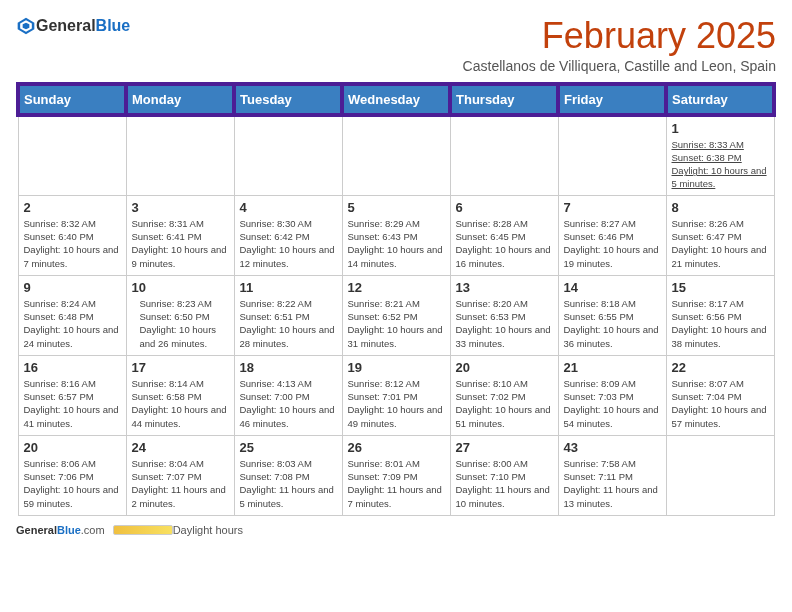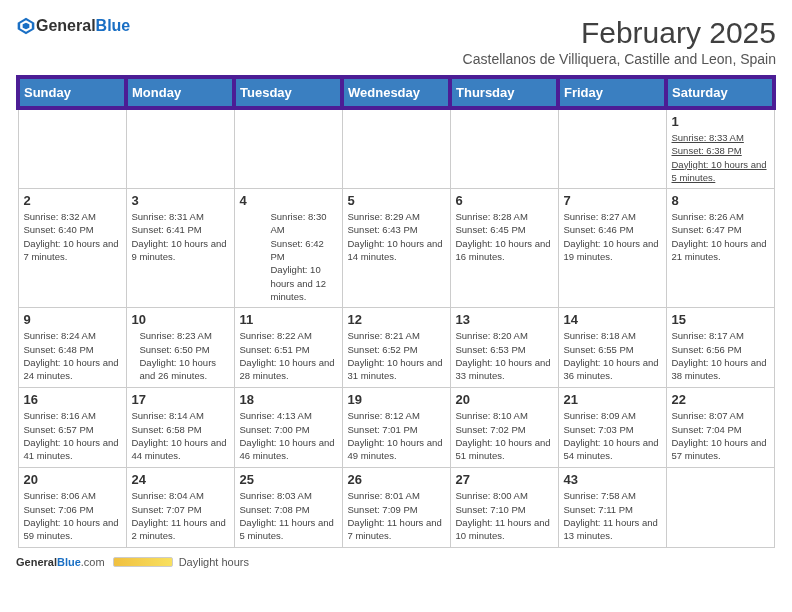--- a/index.html
+++ b/index.html
@@ -22,23 +22,23 @@
     }
     .logo-icon {
       width: 20px;
       height: 20px;
       fill: #1a6fc4;
     }
     .title-block {
       text-align: right;
     }
     .main-title {
-      font-size: 30px;
+      font-size: 36px;
       font-weight: normal;
-      color: #404040;
+      color: #c2410c;
       line-height: 1.1;
     }
     .subtitle {
       font-size: 14px;
       color: #555;
       margin-top: 2px;
     }
     .calendar-table {
       width: 100%;
       border-collapse: collapse;
@@ -82,21 +82,21 @@
       display: flex;
       align-items: center;
       margin-top: 8px;
       font-size: 11px;
       color: #555;
       gap: 8px;
     }
     .daylight-bar-container {
       display: flex;
       align-items: center;
-      gap: 6px;
+      gap: 0;
     }
     .daylight-bar {
       width: 60px;
       height: 10px;
       background: linear-gradient(to right, #f0c040, #f8e060);
       border: 1px solid #ccc;
       border-radius: 2px;
     }
   </style>
 </head>
@@ -155,21 +155,21 @@
 Daylight: 10 hours and 7 minutes.</div>
           </td>
           <td>
             <span class="day-number">3</span>
             <div class="day-info" style="white-space: pre-line;">Sunrise: 8:31 AM
 Sunset: 6:41 PM
 Daylight: 10 hours and 9 minutes.</div>
           </td>
           <td>
             <span class="day-number">4</span>
-            <div class="day-info" style="white-space: pre-line; margin-left: 31px;">Sunrise: 8:30 AM
+            <div class="day-info" style="white-space: pre-line;">Sunrise: 8:30 AM
 Sunset: 6:42 PM
 Daylight: 10 hours and 12 minutes.</div>
           </td>
           <td>
             <span class="day-number">5</span>
             <div class="day-info" style="white-space: pre-line;">Sunrise: 8:29 AM
 Sunset: 6:43 PM
 Daylight: 10 hours and 14 minutes.</div>
           </td>
           <td>

